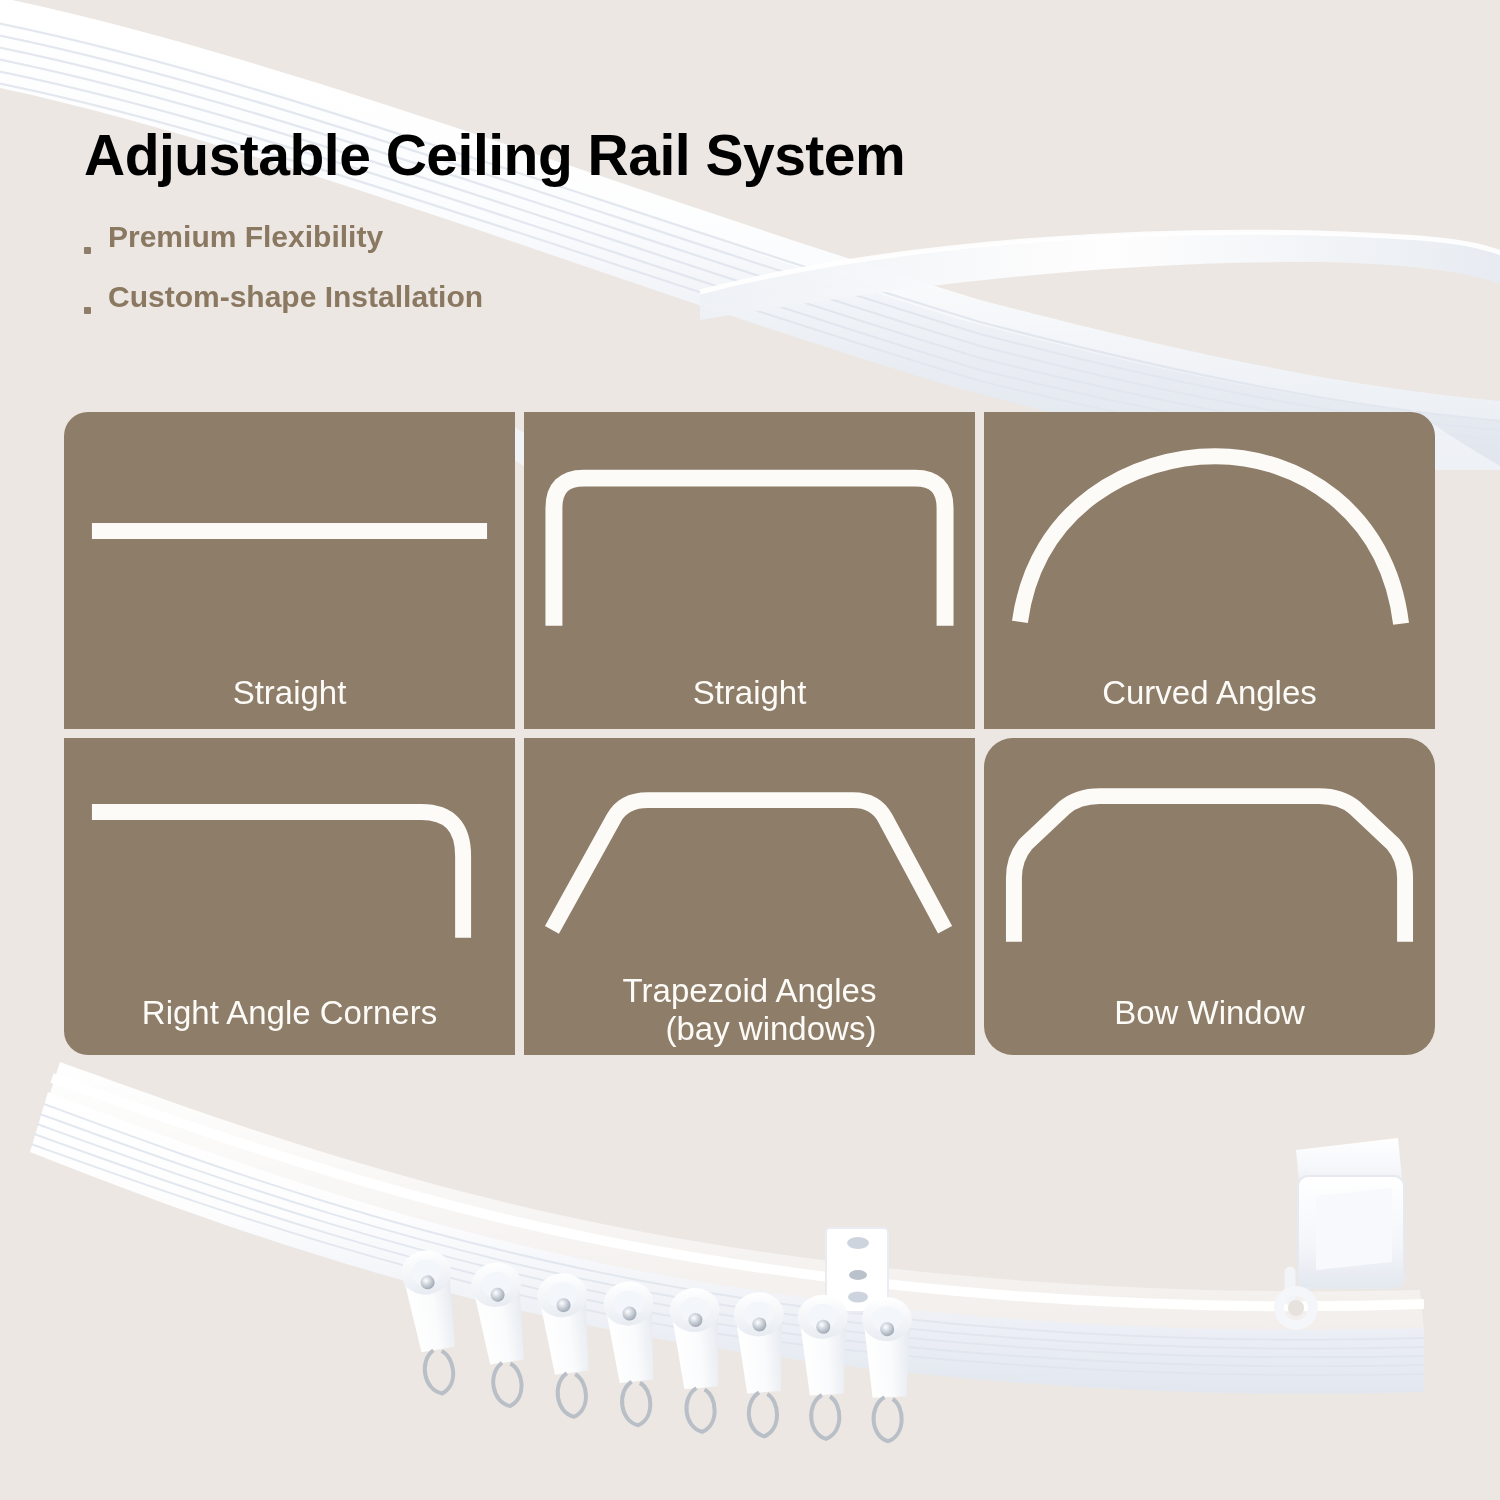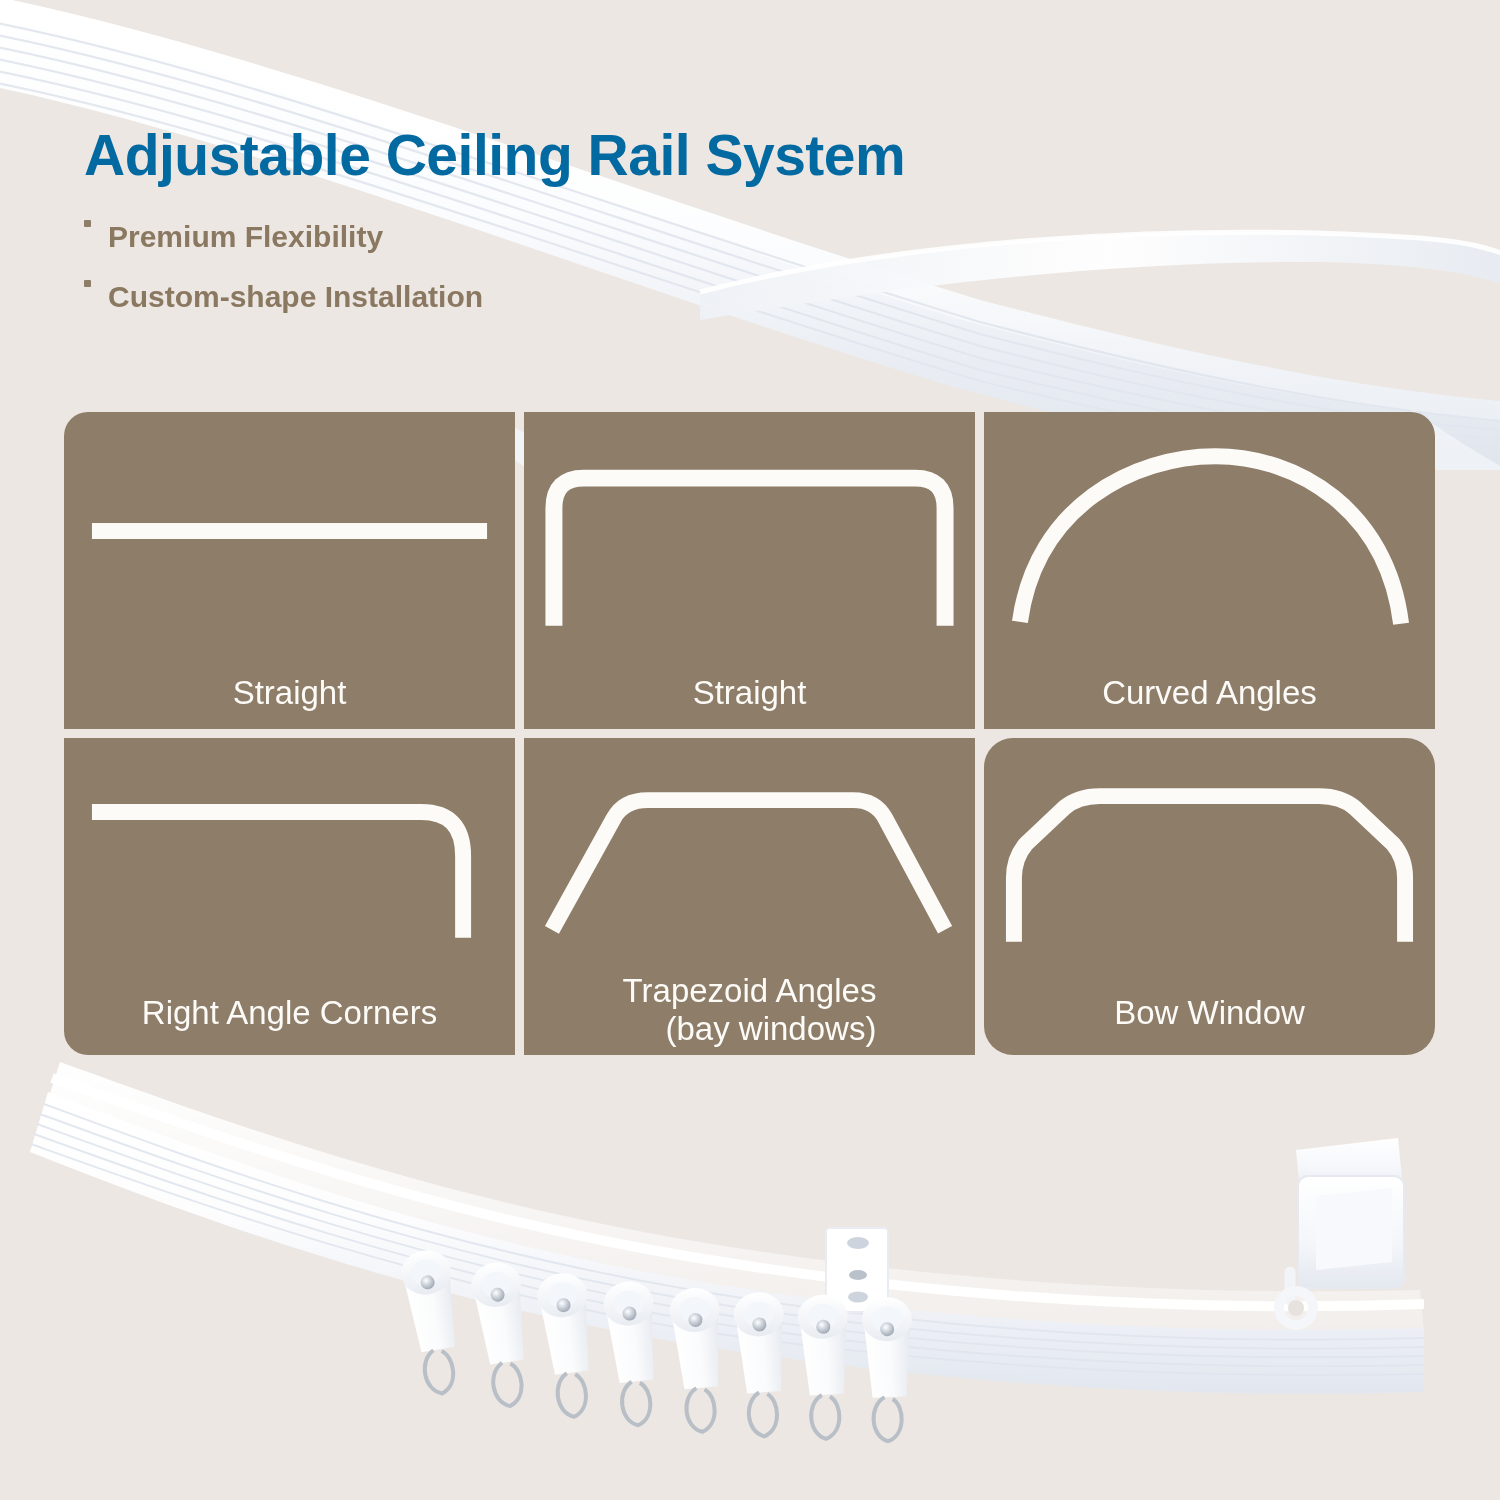--- a/index.html
+++ b/index.html
@@ -38,27 +38,27 @@
     position: absolute;
     left: 84px;
     top: 126px;
     z-index: 3;
   }
   #page-title {
     margin: 0;
     font-size: 57px;
     font-weight: bold;
     letter-spacing: -0.5px;
-    color: #0369a1;
+    color: #000000;
     line-height: 1.05;
     white-space: nowrap;
   }
   .feature-row {
     display: flex;
-    align-items: flex-start;
+    align-items: flex-end;
     margin-top: 26px;
   }
   .feature-row.first { margin-top: 34px; }
   .bullet-dot {
     width: 7px;
     height: 7px;
     background: #8d7d69;
     border-radius: 1px;
     margin-right: 17px;
     flex: 0 0 auto;

